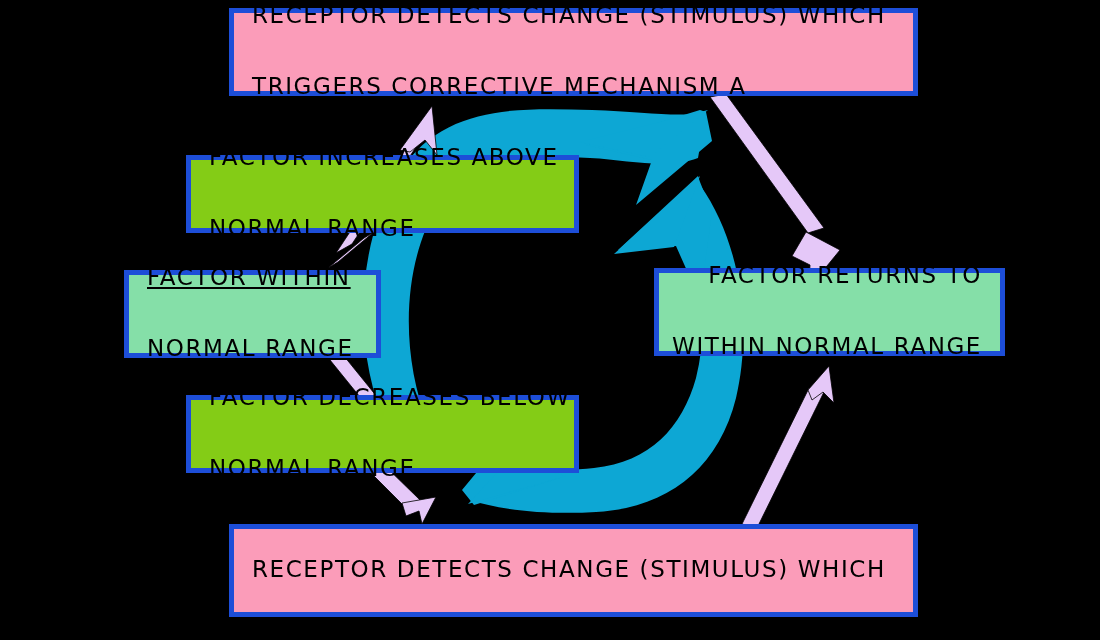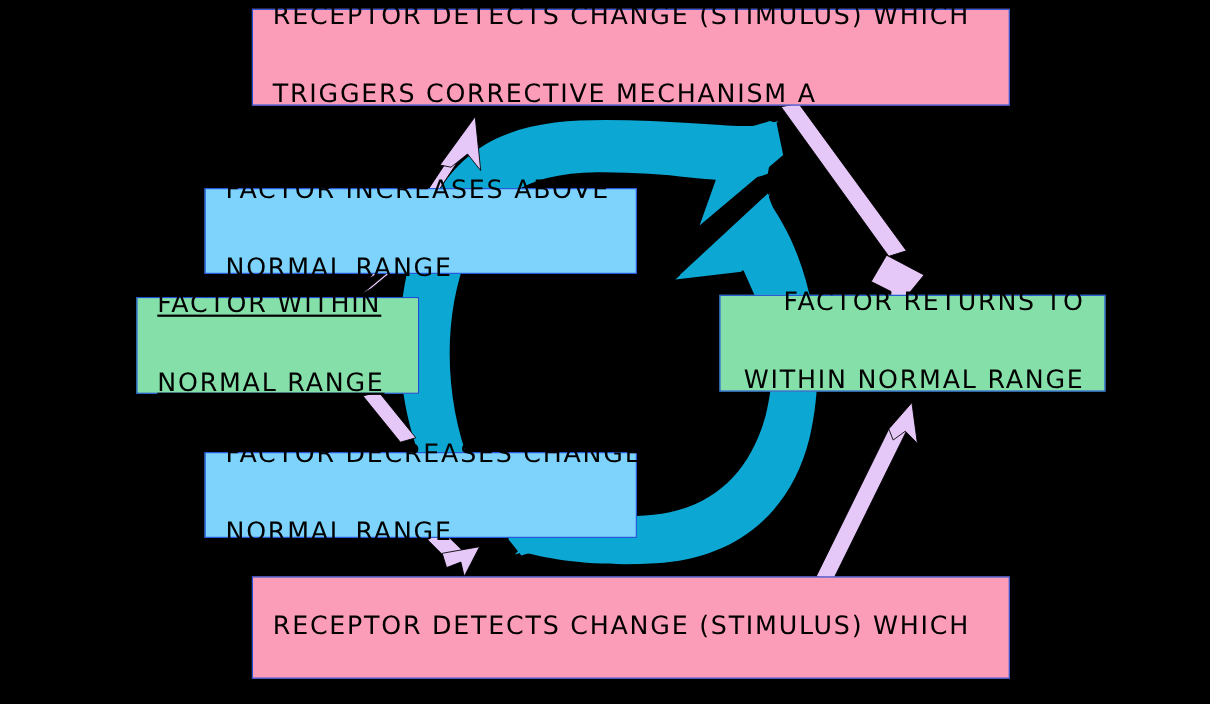--- a/index.html
+++ b/index.html
@@ -19,37 +19,37 @@
     position: absolute;
     left: 0;
     top: 0;
     width: 1100px;
     height: 640px;
     pointer-events: none;
   }
   .node {
     position: absolute;
     box-sizing: border-box;
-    border: 1px solid #1d4ed8;
+    border: 5px solid #1d4ed8;
     display: flex;
     flex-direction: column;
     justify-content: center;
     padding: 6px 18px 8px 18px;
     gap: 36px;
   }
   .node .line {
     font-size: 23px;
     letter-spacing: 1.6px;
     color: #000000;
     white-space: nowrap;
     line-height: 1.52;
   }
   .pink  { background: #FB9CB9; }
   .green { background: #85DFA8; }
-  .lav   { background: #7dd3fc; margin-top: 16px; }
+  .lav   { background: #84cc16; }
 
   
   #node-top     { left: 229px; top: 8px;   width: 689px; height: 88px; }
   #node-bottom  { left: 229px; top: 524px; width: 689px; height: 93px; }
   #node-inc     { left: 186px; top: 155px; width: 393px; height: 78px; }
   #node-dec     { left: 186px; top: 395px; width: 393px; height: 78px; }
   #node-within  { left: 124px; top: 270px; width: 257px; height: 88px; text-decoration: underline; }
   #node-returns { left: 654px; top: 268px; width: 351px; height: 88px; align-items: flex-end; }
 </style>
 </head>
@@ -165,21 +165,21 @@
     <span class="line">FACTOR  INCREASES  ABOVE</span>
     <span class="line">NORMAL  RANGE</span>
   </div>
 
   <div class="node green" id="node-within">
     <span class="line">FACTOR  WITHIN</span>
     <span class="line">NORMAL  RANGE</span>
   </div>
 
   <div class="node lav" id="node-dec">
-    <span class="line">FACTOR  DECREASES  CHANGE</span>
+    <span class="line">FACTOR  DECREASES  BELOW</span>
     <span class="line">NORMAL  RANGE</span>
   </div>
 
   <div class="node green" id="node-returns">
     <span class="line">FACTOR  RETURNS  TO</span>
     <span class="line">WITHIN  NORMAL  RANGE</span>
   </div>
 
   <div class="node pink" id="node-bottom">
     <span class="line">RECEPTOR  DETECTS  CHANGE  (STIMULUS)  WHICH</span>

